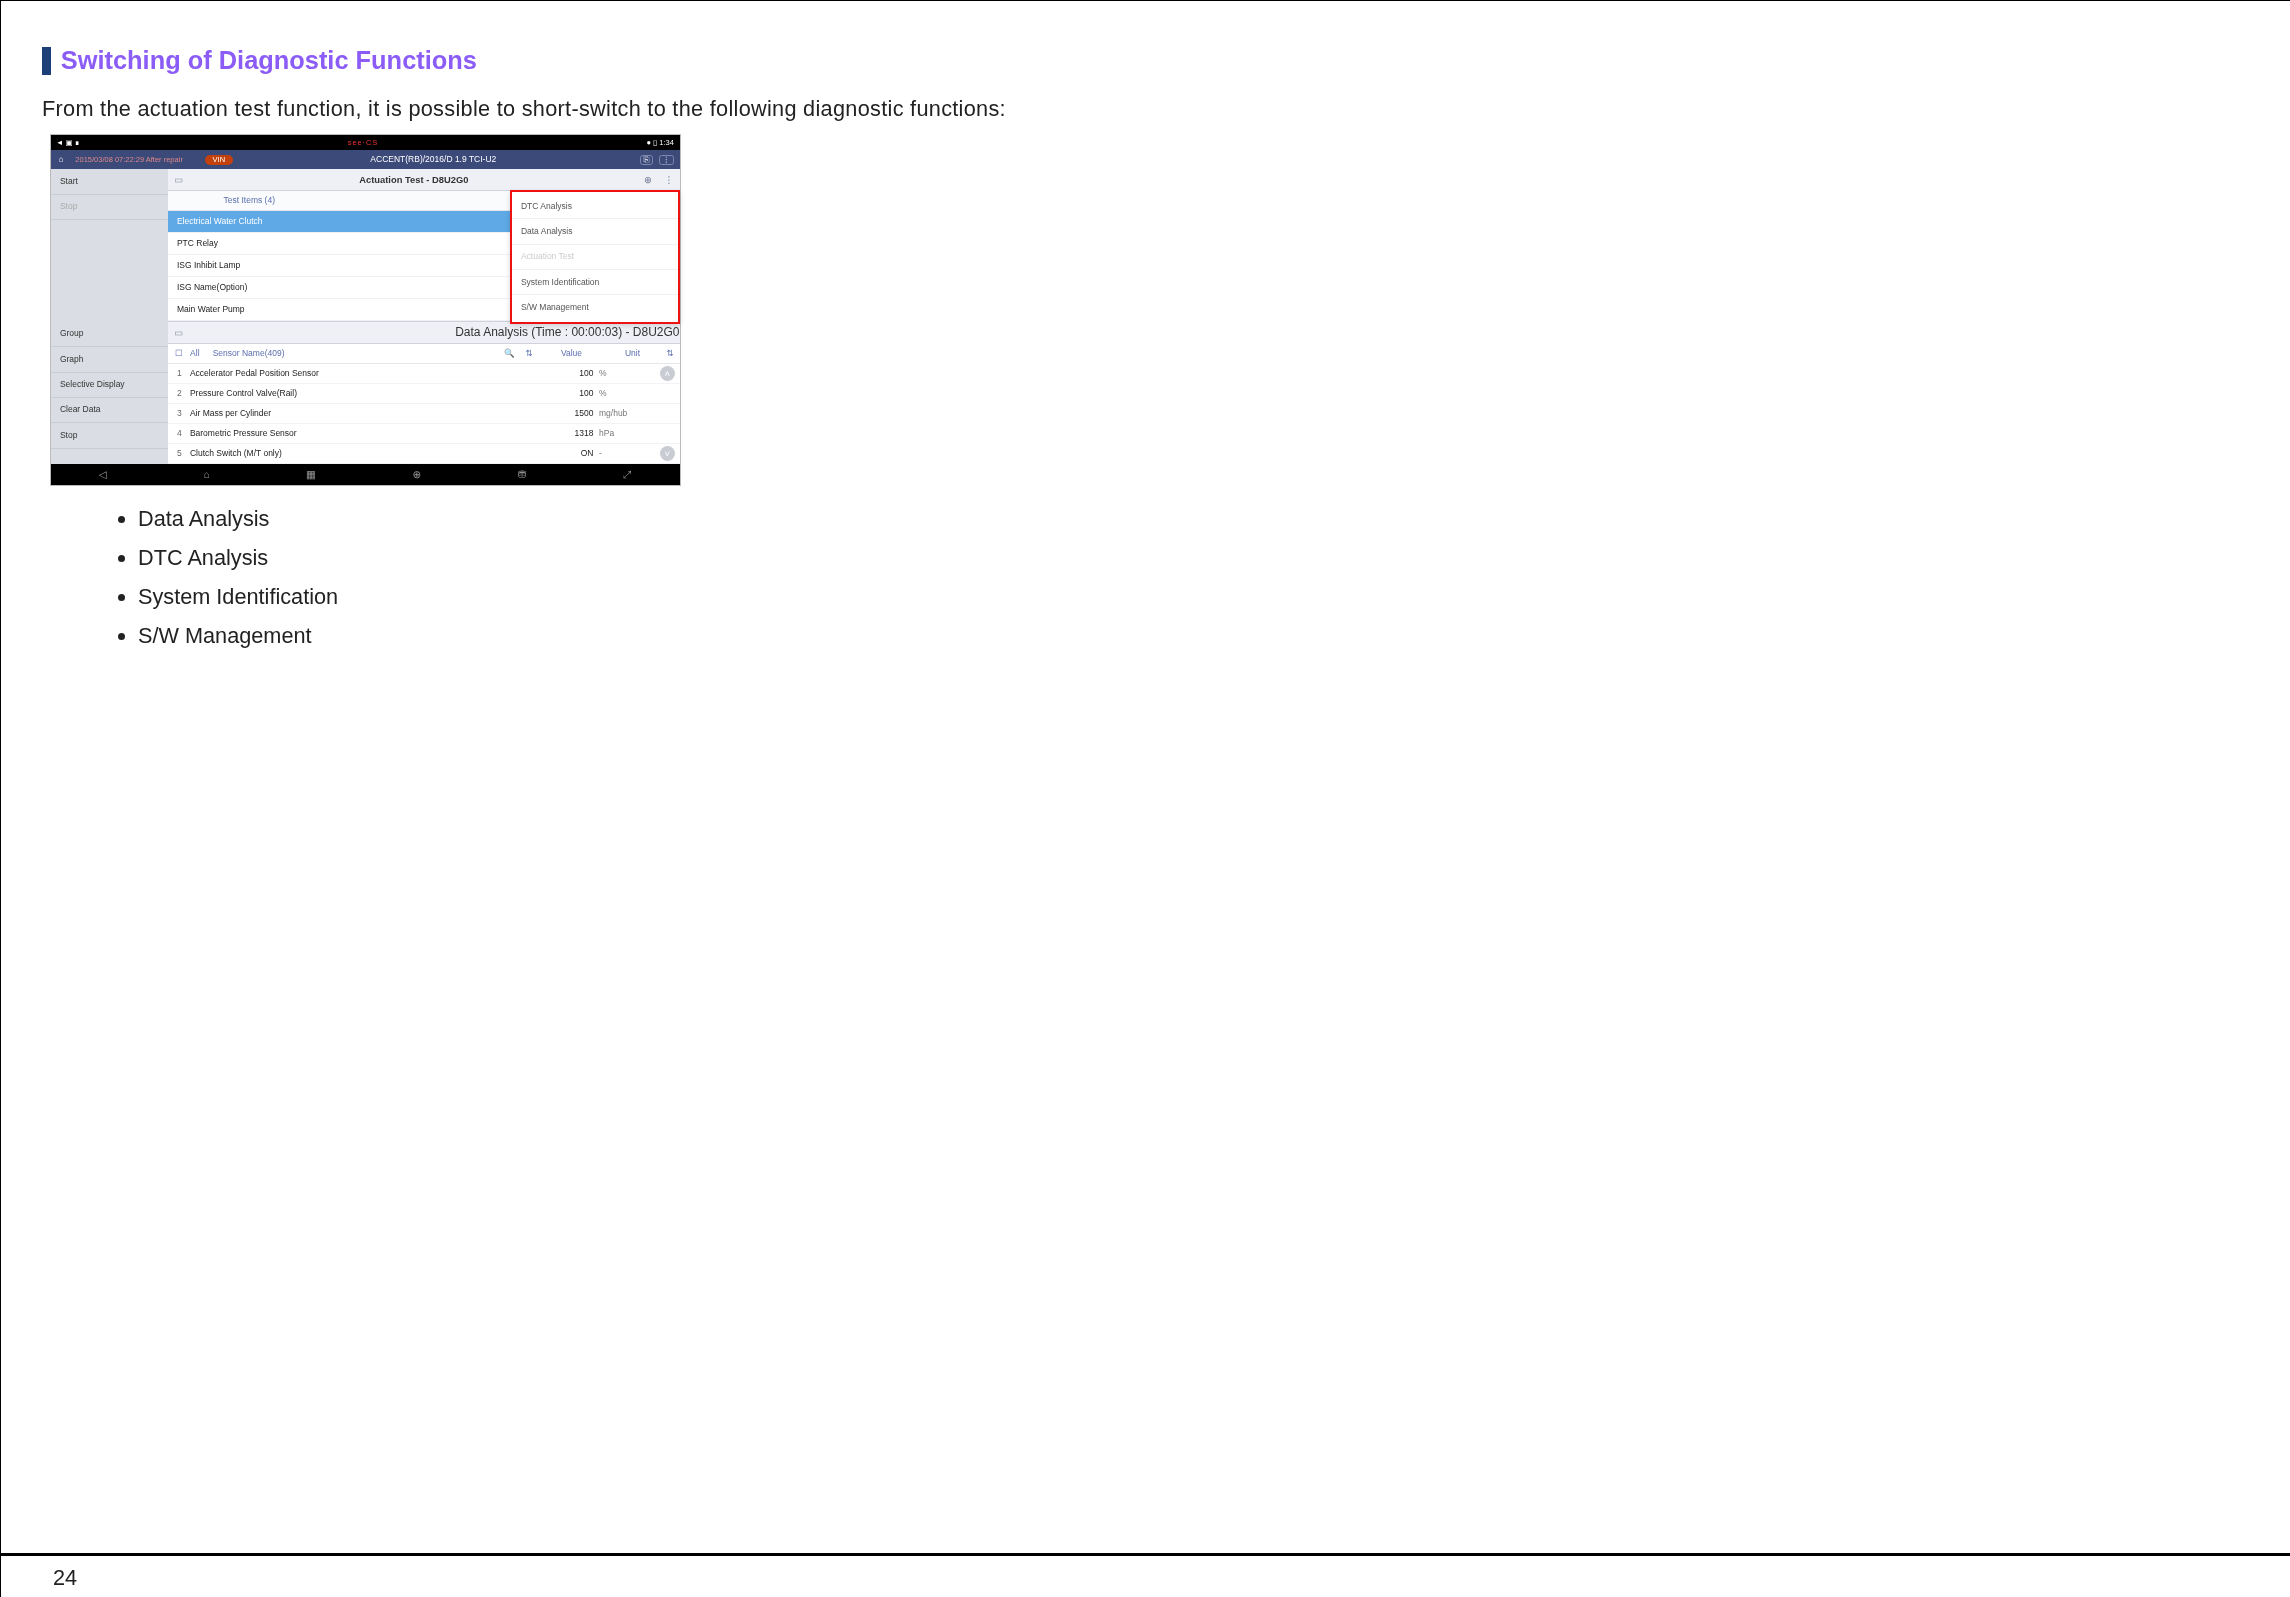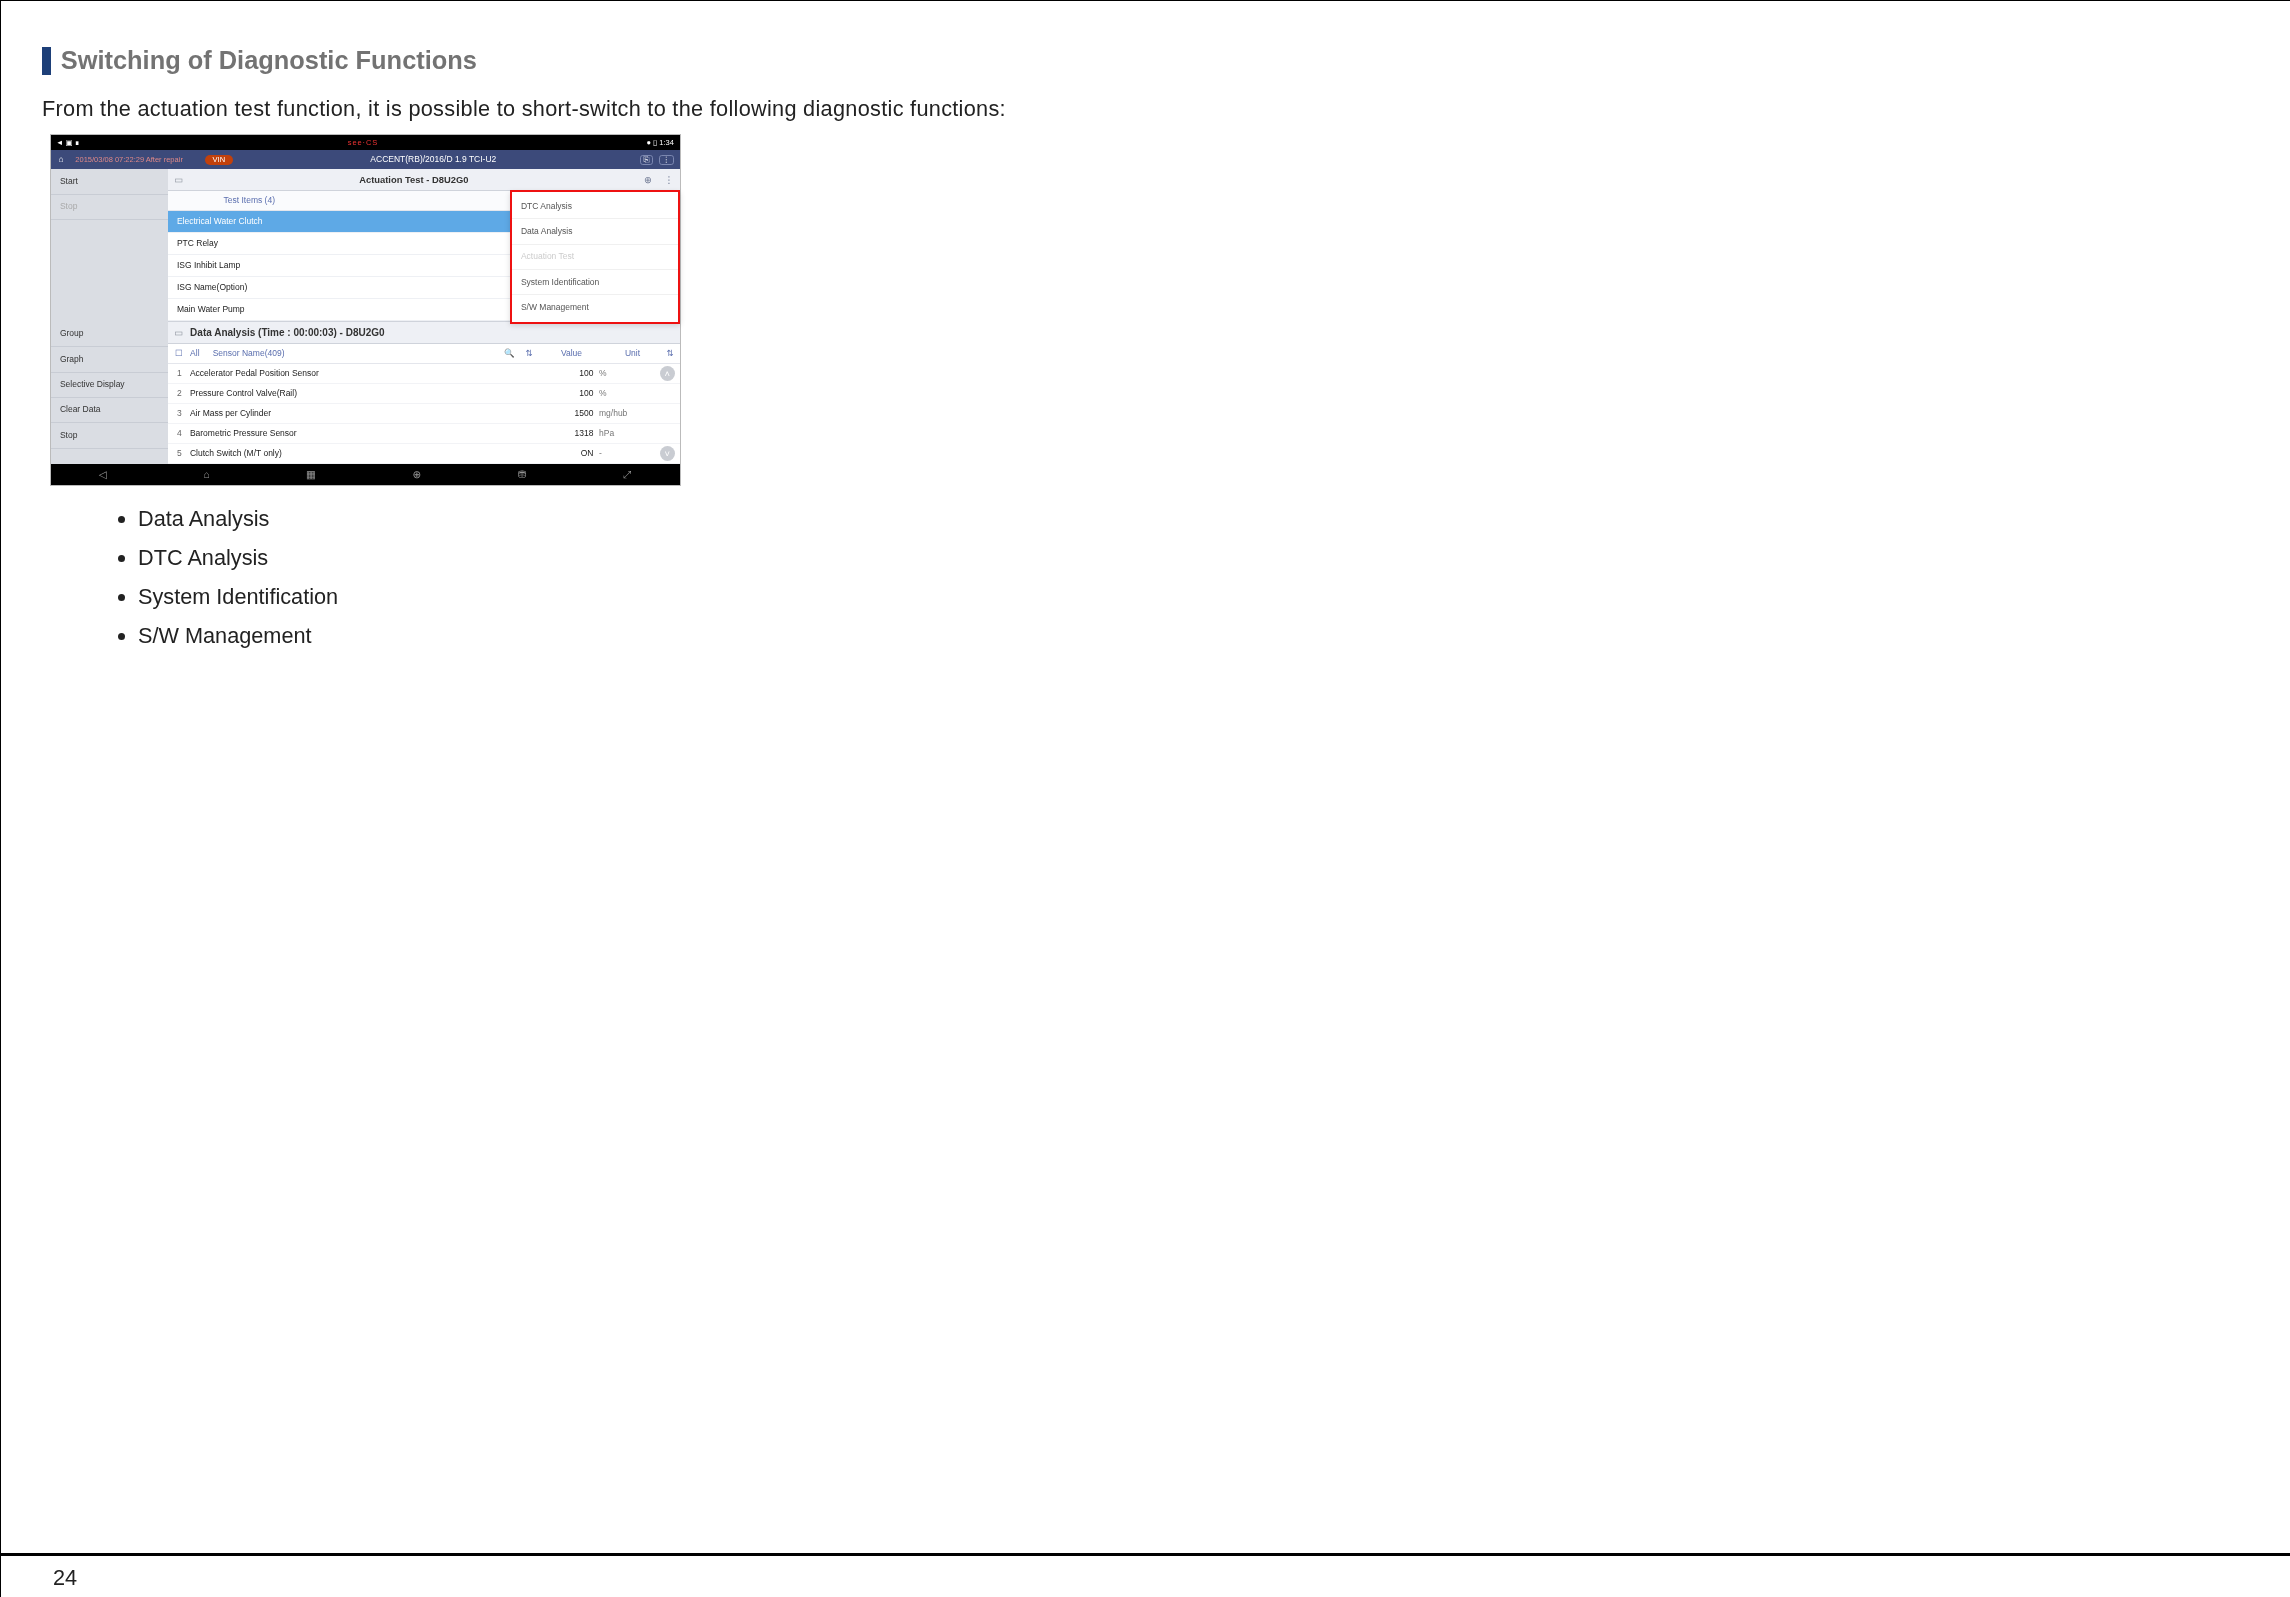--- a/index.html
+++ b/index.html
@@ -1,19 +1,19 @@
 <!DOCTYPE html>
 <html style="font-size:15px"><head>
 <meta charset="utf-8">
 <style>
   html,body{margin:0;padding:0;background:#fff;font-family:Arial,Helvetica,sans-serif;color:#222}
   .page{width:2291px;height:1598px;box-sizing:border-box;border:1.9px solid #000;padding:45px 41px 19px 41px;position:relative}
   .hrule{position:absolute;left:0;right:0;bottom:41px;height:2.8px;background:#000}
   .pgnum{position:absolute;left:52px;bottom:5.6px;font-size:21.7px;color:#222}
-  .sect-title{display:flex;align-items:center;font-size:25.4px;font-weight:bold;color:#737373;margin-bottom:17px}
+  .sect-title{display:flex;align-items:center;font-size:25.4px;font-weight:bold;color:#8b5cf6;margin-bottom:17px}
   .sect-title .bar{width:9.4px;height:28px;background:#1d3f78;margin-right:9.4px}
   .body-text{font-size:21.7px;line-height:1.6;max-width:998px;letter-spacing:0.3px}
   .bullets{margin:15px 0 0 56px;font-size:21.7px;line-height:1.7}
   .bullets li{margin:1.9px 0}
 
   
   .shot{width:629px;margin:7.5px 0 0 7.5px;border:0.9px solid #bbb;font-size:9.4px;background:#fff;line-height:1.1}
   .statusbar{background:#000;color:#fff;height:15px;display:flex;align-items:center;justify-content:space-between;padding:0 5.6px;font-size:7.5px}
   .statusbar .left{display:flex;gap:5.6px;align-items:center}
   .statusbar .mid{color:#e33;font-size:7.5px;letter-spacing:0.9px}
@@ -48,21 +48,21 @@
 
   
   .popup{position:absolute;top:21px;right:0;width:166px;background:#fff;border:2.8px solid #e11;padding:1.9px 0;box-shadow:0 1.9px 5.6px rgba(0,0,0,.15)}
   .popup .pitem{padding:7.5px 9.4px;font-size:8.5px;color:#555;border-bottom:0.9px solid #f0f0f0}
   .popup .pitem.dim{color:#ccc}
   .popup .pitem:last-child{border-bottom:none}
 
   
   .dahdr{background:#eef0f5;display:flex;align-items:center;height:21px;border-top:0.9px solid #cfd3db;border-bottom:0.9px solid #cfd3db}
   .dahdr .chk{width:22.6px;text-align:center;color:#8a8f9a}
-  .dahdr .label{flex:1;text-align:left;font-size:10px;font-weight:bold;color:#333}
+  .dahdr .label{flex:1;text-align:right;font-size:12px;font-weight:normal;color:#333}
   .dacol{display:flex;align-items:center;height:19px;font-size:8.5px;color:#5a6eae;border-bottom:0.9px solid #e4e6ec}
   .dacol .chk{width:22.6px;text-align:center}
   .dacol .all{width:22.6px}
   .dacol .sname{flex:1}
   .dacol .sic{width:19px;text-align:center}
   .dacol .val{width:66px;text-align:center}
   .dacol .unit{width:56px;text-align:center}
   .darow{display:flex;align-items:center;height:19px;font-size:8.5px;border-bottom:0.9px solid #f2f3f6;padding-left:9.4px;color:#222}
   .darow .idx{width:13px;color:#666}
   .darow .sn{flex:1}

